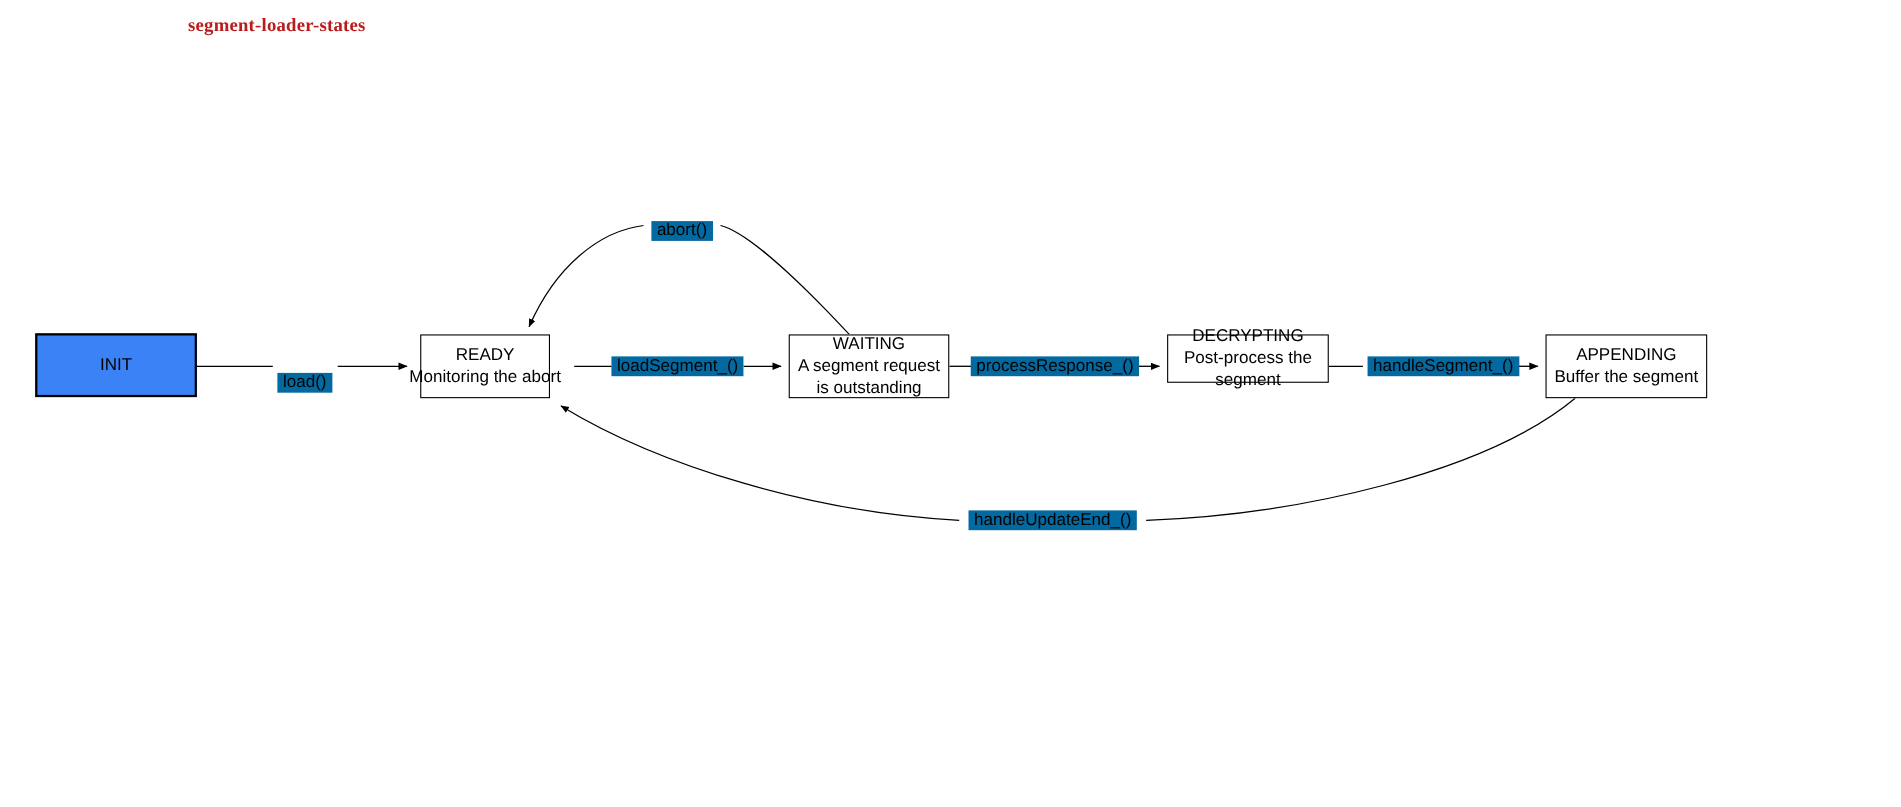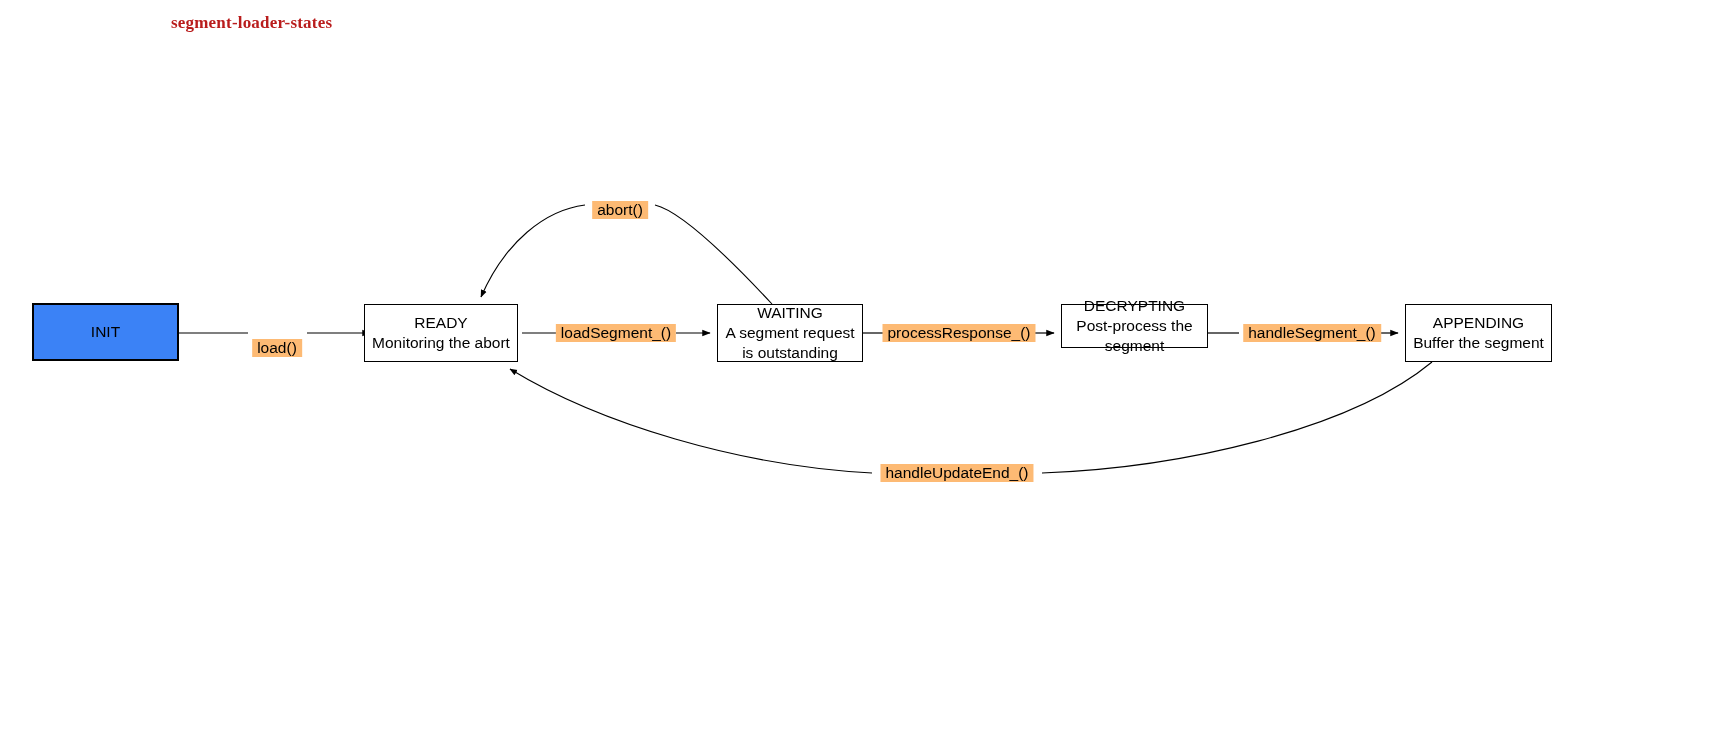--- a/index.html
+++ b/index.html
@@ -50,21 +50,21 @@
   }
   .node.start {
     background: #3b82f6;
     border: 2.4px solid #000000;
   }
   .node .ln { display: block; }
   .edge-label {
     position: absolute;
     font-size: 15.5px;
     color: #000000;
-    background: #fdba74;
+    background: #0369a1;
     padding: 0 5px;
     white-space: nowrap;
     transform: translate(-50%, -50%);
     line-height: 18px;
   }
 </style>
 </head>
 <body>
 
 <div id="canvas">
@@ -106,21 +106,21 @@
     <g>
       <path d="M 1432 362 C 1350 430 1180 468 1042 473" fill="none" stroke="#000000" stroke-width="1.1"></path>
       <path d="M 872 473 C 740 466 600 424 510 369" fill="none" stroke="#000000" stroke-width="1.1" marker-end="url(#arrow)"></path>
     </g>
   </svg>
 
   <div class="node start" style="left:32px; top:303px; width:147px; height:58px;">
     <span class="ln">INIT</span>
   </div>
 
-  <div class="node" style="left:364px; top:304px; width:154px; height:58px;">
+  <div class="node" style="left:382px; top:304px; width:118px; height:58px;">
     <span class="ln">READY</span>
     <span class="ln">Monitoring the abort</span>
   </div>
 
   <div class="node" style="left:717px; top:304px; width:146px; height:58px;">
     <span class="ln">WAITING</span>
     <span class="ln">A segment request</span>
     <span class="ln">is outstanding</span>
   </div>
 

